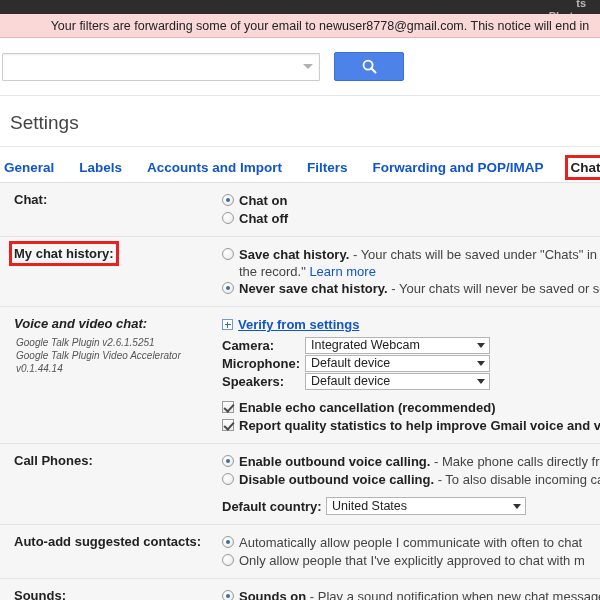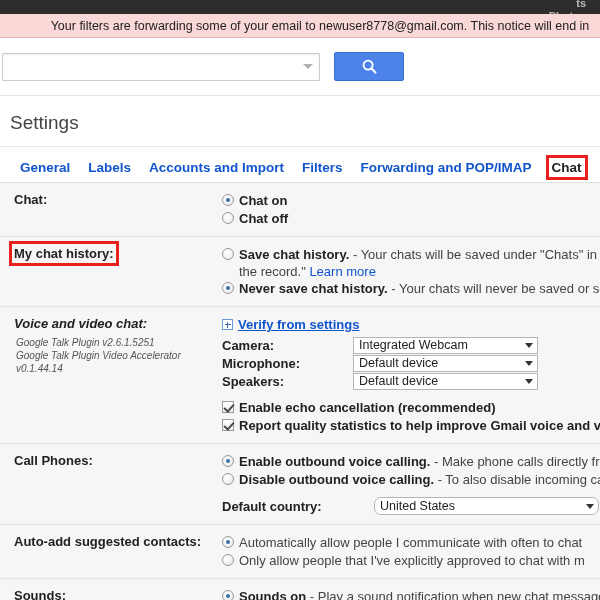--- a/index.html
+++ b/index.html
@@ -104,24 +104,25 @@
     color: #444;
     padding: 16px 0 12px 10px;
     font-weight: normal;
   }
   .title-rule { border-bottom: 1px solid #e8e8e8; margin: 0 0 0 0; }
 
   
   .tabs {
     display: flex;
     align-items: center;
-    padding: 12px 0 6px 18px;
+    padding: 12px 0 6px 2px;
     border-bottom: 1px solid #e0e0e0;
     white-space: nowrap;
     overflow: hidden;
+    gap: 7px;
   }
   .tab {
     color: #15c;
     font-size: 13.5px;
     font-weight: bold;
     margin-right: 14px;
     cursor: pointer;
     padding: 1px 2px;
   }
   .tab.active {
@@ -242,21 +243,21 @@
   }
   .plusbox::before, .plusbox::after {
     content: "";
     position: absolute;
     background: #3b6ea5;
   }
   .plusbox::before { left: 4px; top: 1.5px; width: 1px; height: 6px; }
   .plusbox::after { top: 4px; left: 1.5px; height: 1px; width: 6px; }
 
   
-  .devrow { display: flex; align-items: center; margin-top: 1px; gap: 48px; }
+  .devrow { display: flex; align-items: center; margin-top: 1px; }
   .devlabel {
     font-weight: bold;
     font-size: 13px;
     width: 83px;
     flex: none;
   }
   .sel {
     width: 185px;
     height: 17px;
     border: 1px solid #b5b5b5;
@@ -269,21 +270,21 @@
     cursor: pointer;
   }
   .sel .txt { flex: 1; overflow: hidden; white-space: nowrap; }
   .sel .ar {
     width: 0; height: 0;
     border-left: 4px solid transparent;
     border-right: 4px solid transparent;
     border-top: 5px solid #333;
     flex: none;
   }
-  .sel.wide { width: 225px; height: 18px; border-radius: 7px; }
+  .sel.wide { width: 200px; height: 18px; }
 
   .spacer8 { height: 8px; }
   .cc { margin-top: 9px; }
 </style>
 </head>
 <body>
 
 <div id="app">
 
   <div class="gbar">

